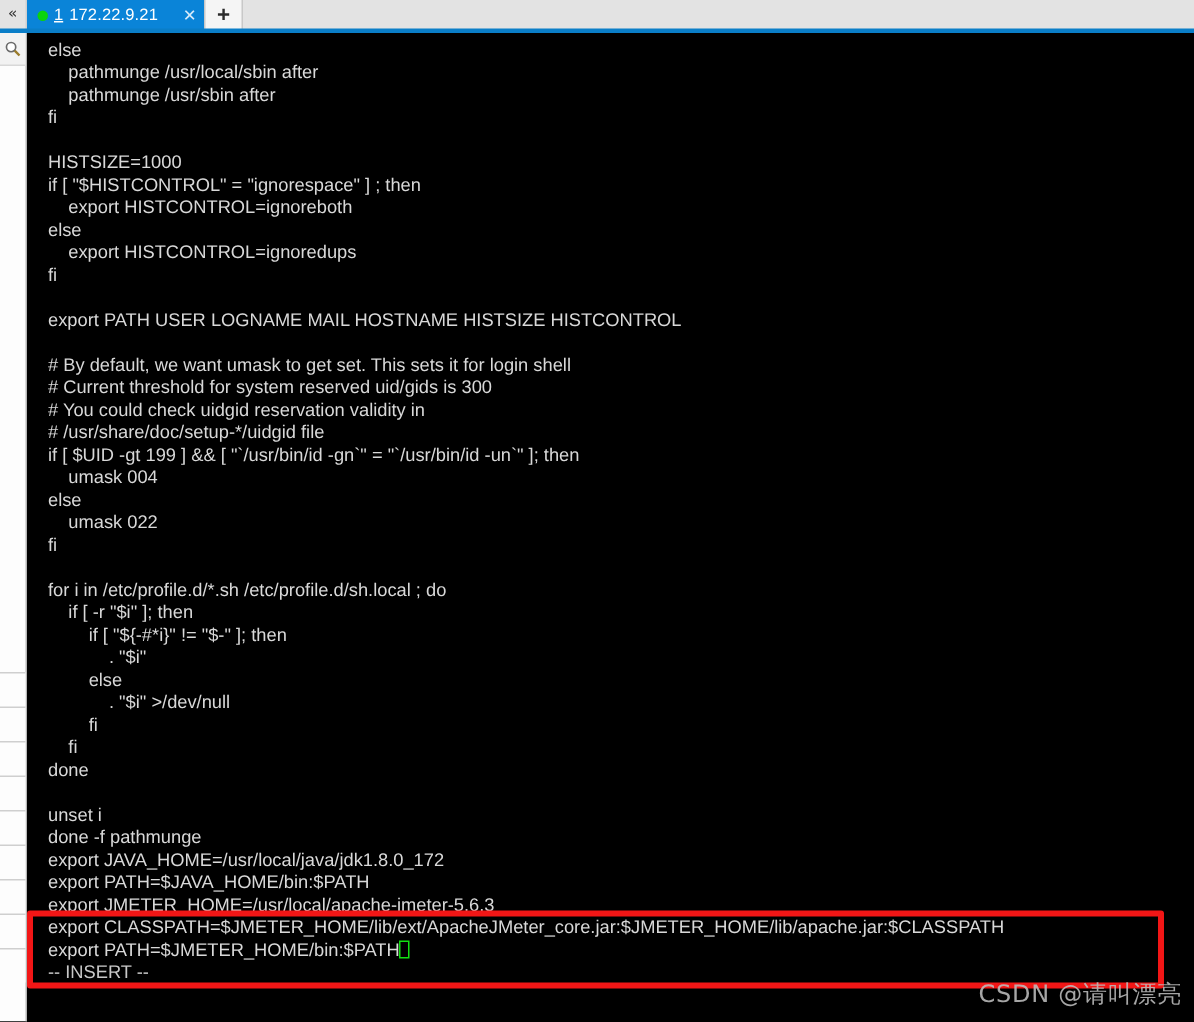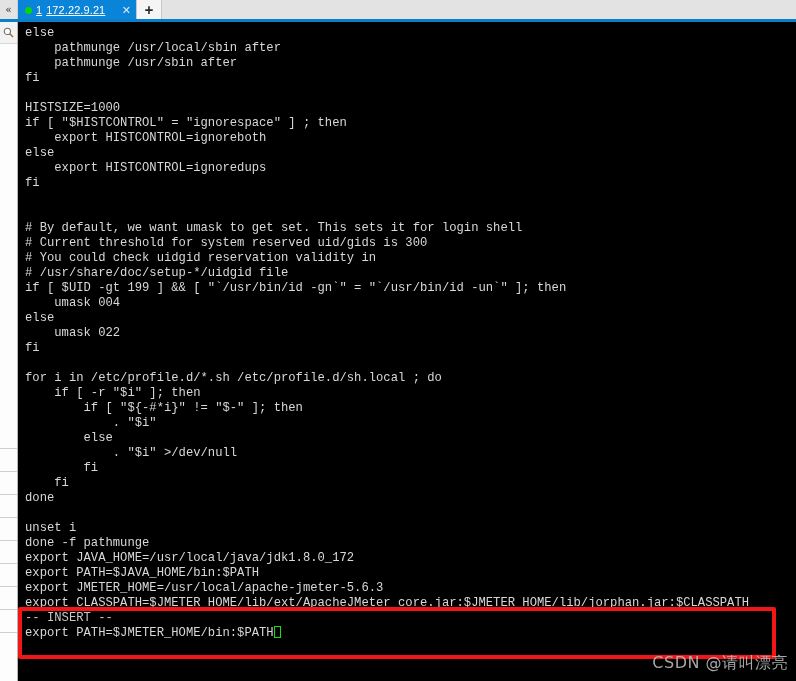--- a/index.html
+++ b/index.html
@@ -29,21 +29,21 @@
   }
   .tab {
     background: #0a84d8; color: #fff;
     height: 20px; min-width: 118px;
     display: flex; align-items: center; gap: 4px;
     padding: 0 5px 0 7px;
     font-family: "Liberation Sans", sans-serif; font-size: 11px;
   }
   .tab .dot { width: 7px; height: 7px; border-radius: 50%; background:#0bd40b; flex:none; }
   .tab .tab-index { text-decoration: underline; }
-  .tab .tab-label { white-space: nowrap; letter-spacing: .1px; text-decoration: underline; }
+  .tab .tab-label { white-space: nowrap; letter-spacing: .1px; }
   .tab .tab-close { margin-left: auto; padding-left: 9px; color:#d8ebfa; font-size: 11px; }
   .newtab {
     width: 26px; height: 20px; background:#f5f5f5;
     border-left: 1px solid #c8c8c8; border-right: 1px solid #c8c8c8;
     display:flex; align-items:center; justify-content:center;
     color:#2b2b2b; font-size:14px; font-weight:bold; line-height:1;
   }
   .tabbar-filler { flex: 1 1 auto; background:#e3e3e3; }
 
   
@@ -63,25 +63,25 @@
   
   .terminal {
     position: absolute; left: 19px; top: 22px;
     width: 777px; height: 659px;
     background: #000;
     padding: 4px 0 0 0;
     overflow: hidden;
   }
   .line {
     height: 15px; line-height: 15px;
-    font-family: Liberation Mono, monospace;
+    font-family: Liberation Sans, sans-serif;
     font-size: 12.2px;
     color: #d8d8d8;
     white-space: pre;
-    padding-left: 6px;
+    padding-left: 13px;
   }
   .line.blank { color: transparent; }
   .status { color: #c8c8c8; }
   .cursor {
     display: inline-block; width: 7px; height: 12px;
     border: 1px solid #12e012; vertical-align: -2px;
   }
 
   
   .redbox {
@@ -151,20 +151,21 @@
         <div class="line">    pathmunge /usr/sbin after</div>
         <div class="line">fi</div>
         <div class="line blank"> </div>
         <div class="line">HISTSIZE=1000</div>
         <div class="line">if [ "$HISTCONTROL" = "ignorespace" ] ; then</div>
         <div class="line">    export HISTCONTROL=ignoreboth</div>
         <div class="line">else</div>
         <div class="line">    export HISTCONTROL=ignoredups</div>
         <div class="line">fi</div>
         <div class="line blank"> </div>
+        <div class="line">export PATH USER LOGNAME MAIL HOSTNAME HISTSIZE HISTCONTROL</div>
         <div class="line blank"> </div>
         <div class="line"># By default, we want umask to get set. This sets it for login shell</div>
         <div class="line"># Current threshold for system reserved uid/gids is 300</div>
         <div class="line"># You could check uidgid reservation validity in</div>
         <div class="line"># /usr/share/doc/setup-*/uidgid file</div>
         <div class="line">if [ $UID -gt 199 ] &amp;&amp; [ "`/usr/bin/id -gn`" = "`/usr/bin/id -un`" ]; then</div>
         <div class="line">    umask 004</div>
         <div class="line">else</div>
         <div class="line">    umask 022</div>
         <div class="line">fi</div>
@@ -178,22 +179,22 @@
         <div class="line">        fi</div>
         <div class="line">    fi</div>
         <div class="line">done</div>
         <div class="line blank"> </div>
         <div class="line">unset i</div>
         <div class="line">done -f pathmunge</div>
         <div class="line">export JAVA_HOME=/usr/local/java/jdk1.8.0_172</div>
         <div class="line">export PATH=$JAVA_HOME/bin:$PATH</div>
       </div>
     <div class="line">export JMETER_HOME=/usr/local/apache-jmeter-5.6.3</div>
-    <div class="line">export CLASSPATH=$JMETER_HOME/lib/ext/ApacheJMeter_core.jar:$JMETER_HOME/lib/jorphan.jar:$CLASSPATH</div>
+    <div class="line">export CLASSPATH=$JMETER_HOME/lib/ext/ApacheJMeter_core.jar:$JMETER_HOME/lib/apache.jar:$CLASSPATH</div>
+    <div class="line"><span>export PATH=$JMETER_HOME/bin:$PATH</span><span class="cursor"></span></div>
     <div class="line status">-- INSERT --</div>
-    <div class="line"><span>export PATH=$JMETER_HOME/bin:$PATH</span><span class="cursor"></span></div>
   </div>
 
   <div class="redbox"></div>
 
   <div class="watermark">CSDN @请叫漂亮</div>
 
 </div>
 
 </body></html>

